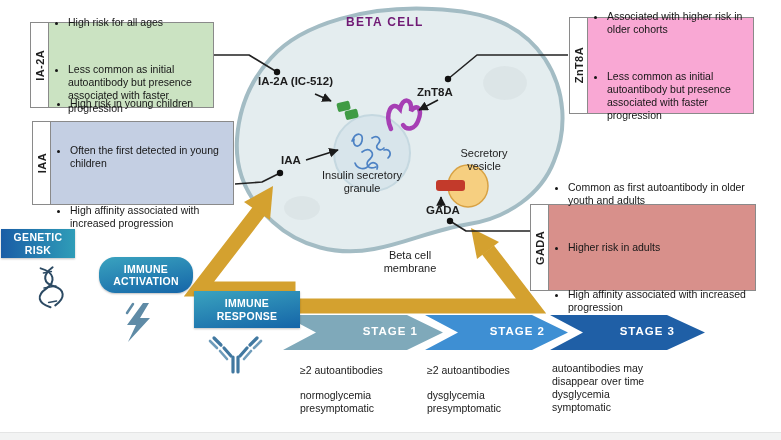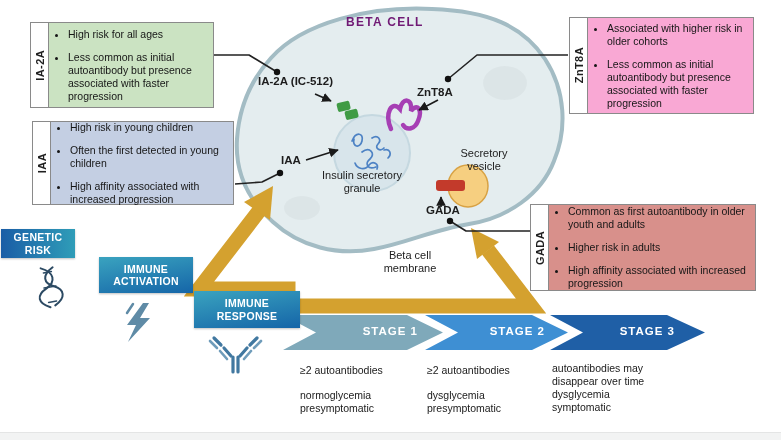--- a/index.html
+++ b/index.html
@@ -7,21 +7,21 @@
     position:relative; width:781px; height:440px; background:#ffffff;
     font-family:"Liberation Sans", sans-serif; overflow:hidden; color:#1b1b1b;
   }
   .art { position:absolute; left:0; top:0; width:781px; height:440px; }
 
   
   .callout { position:absolute; display:flex; border:1px solid #8a8a8a; background:#fff; box-sizing:border-box; }
   .callout .strip { width:17px; background:#fff; border-right:1px solid #8a8a8a; display:flex; align-items:center; justify-content:center; flex:none; }
   .callout .strip span { writing-mode:vertical-rl; transform:rotate(180deg); font-weight:bold; font-size:11px; color:#1f1f1f; letter-spacing:.4px; white-space:nowrap; }
   .callout ul { margin:0; flex:1; list-style:disc; padding:4px 4px 4px 19px; font-size:10.5px; line-height:13px; color:#161616; display:flex; flex-direction:column; justify-content:center; }
-  .callout li { margin:5px 0; }
+  .callout li { margin:17px 0; }
   #box-ia2a  { left:30px;  top:22px;  width:184px; height:86px; }
   #box-iaa   { left:32px;  top:121px; width:202px; height:84px; }
   #box-znt8a { left:569px; top:17px;  width:185px; height:97px; }
   #box-gada  { left:530px; top:204px; width:226px; height:87px; }
 
   
   .gbox { position:absolute; color:#fff; font-weight:bold; font-size:10.5px; line-height:12.5px;
           display:flex; align-items:center; justify-content:center; text-align:center; letter-spacing:.3px;
           box-shadow:0 1px 2px rgba(0,0,0,.25); }
   #genetic-risk-box      { left:1px;   top:229px; width:74px; height:29px; }
@@ -180,21 +180,21 @@
         <span>GADA</span>
       </div>
     <ul style="background: rgb(216, 144, 139);">
       <li>Common as first autoantibody in older youth and adults</li>
       <li>Higher risk in adults</li>
       <li>High affinity associated with increased progression</li>
     </ul>
   </div>
 
   <div class="gbox" id="genetic-risk-box" style="background: linear-gradient(90deg, rgb(26, 93, 166), rgb(47, 157, 184));">GENETIC RISK</div>
-  <div class="gbox" id="immune-activation-box" style="background: linear-gradient(170deg, rgb(58, 163, 191), rgb(21, 101, 168));">IMMUNE ACTIVATION</div>
+  <div class="gbox" id="immune-activation-box" style="background: linear-gradient(170deg, rgb(58, 163, 191), rgb(21, 101, 168)); border-radius: 16px;">IMMUNE ACTIVATION</div>
   <div class="gbox" id="immune-response-box" style="background: linear-gradient(170deg, rgb(58, 163, 191), rgb(21, 101, 168));">IMMUNE RESPONSE</div>
 
   <div class="lbl" id="lbl-betacell">BETA CELL</div>
   <div class="lbl bold" id="lbl-ia2a">IA-2A (IC-512)</div>
   <div class="lbl bold" id="lbl-znt8a">ZnT8A</div>
   <div class="lbl bold" id="lbl-iaa">IAA</div>
   <div class="lbl bold" id="lbl-gada">GADA</div>
   <div class="lbl center" id="lbl-vesicle">Secretory vesicle</div>
   <div class="lbl center" id="lbl-granule">Insulin secretory granule</div>
   <div class="lbl center" id="lbl-membrane">Beta cell membrane</div>

